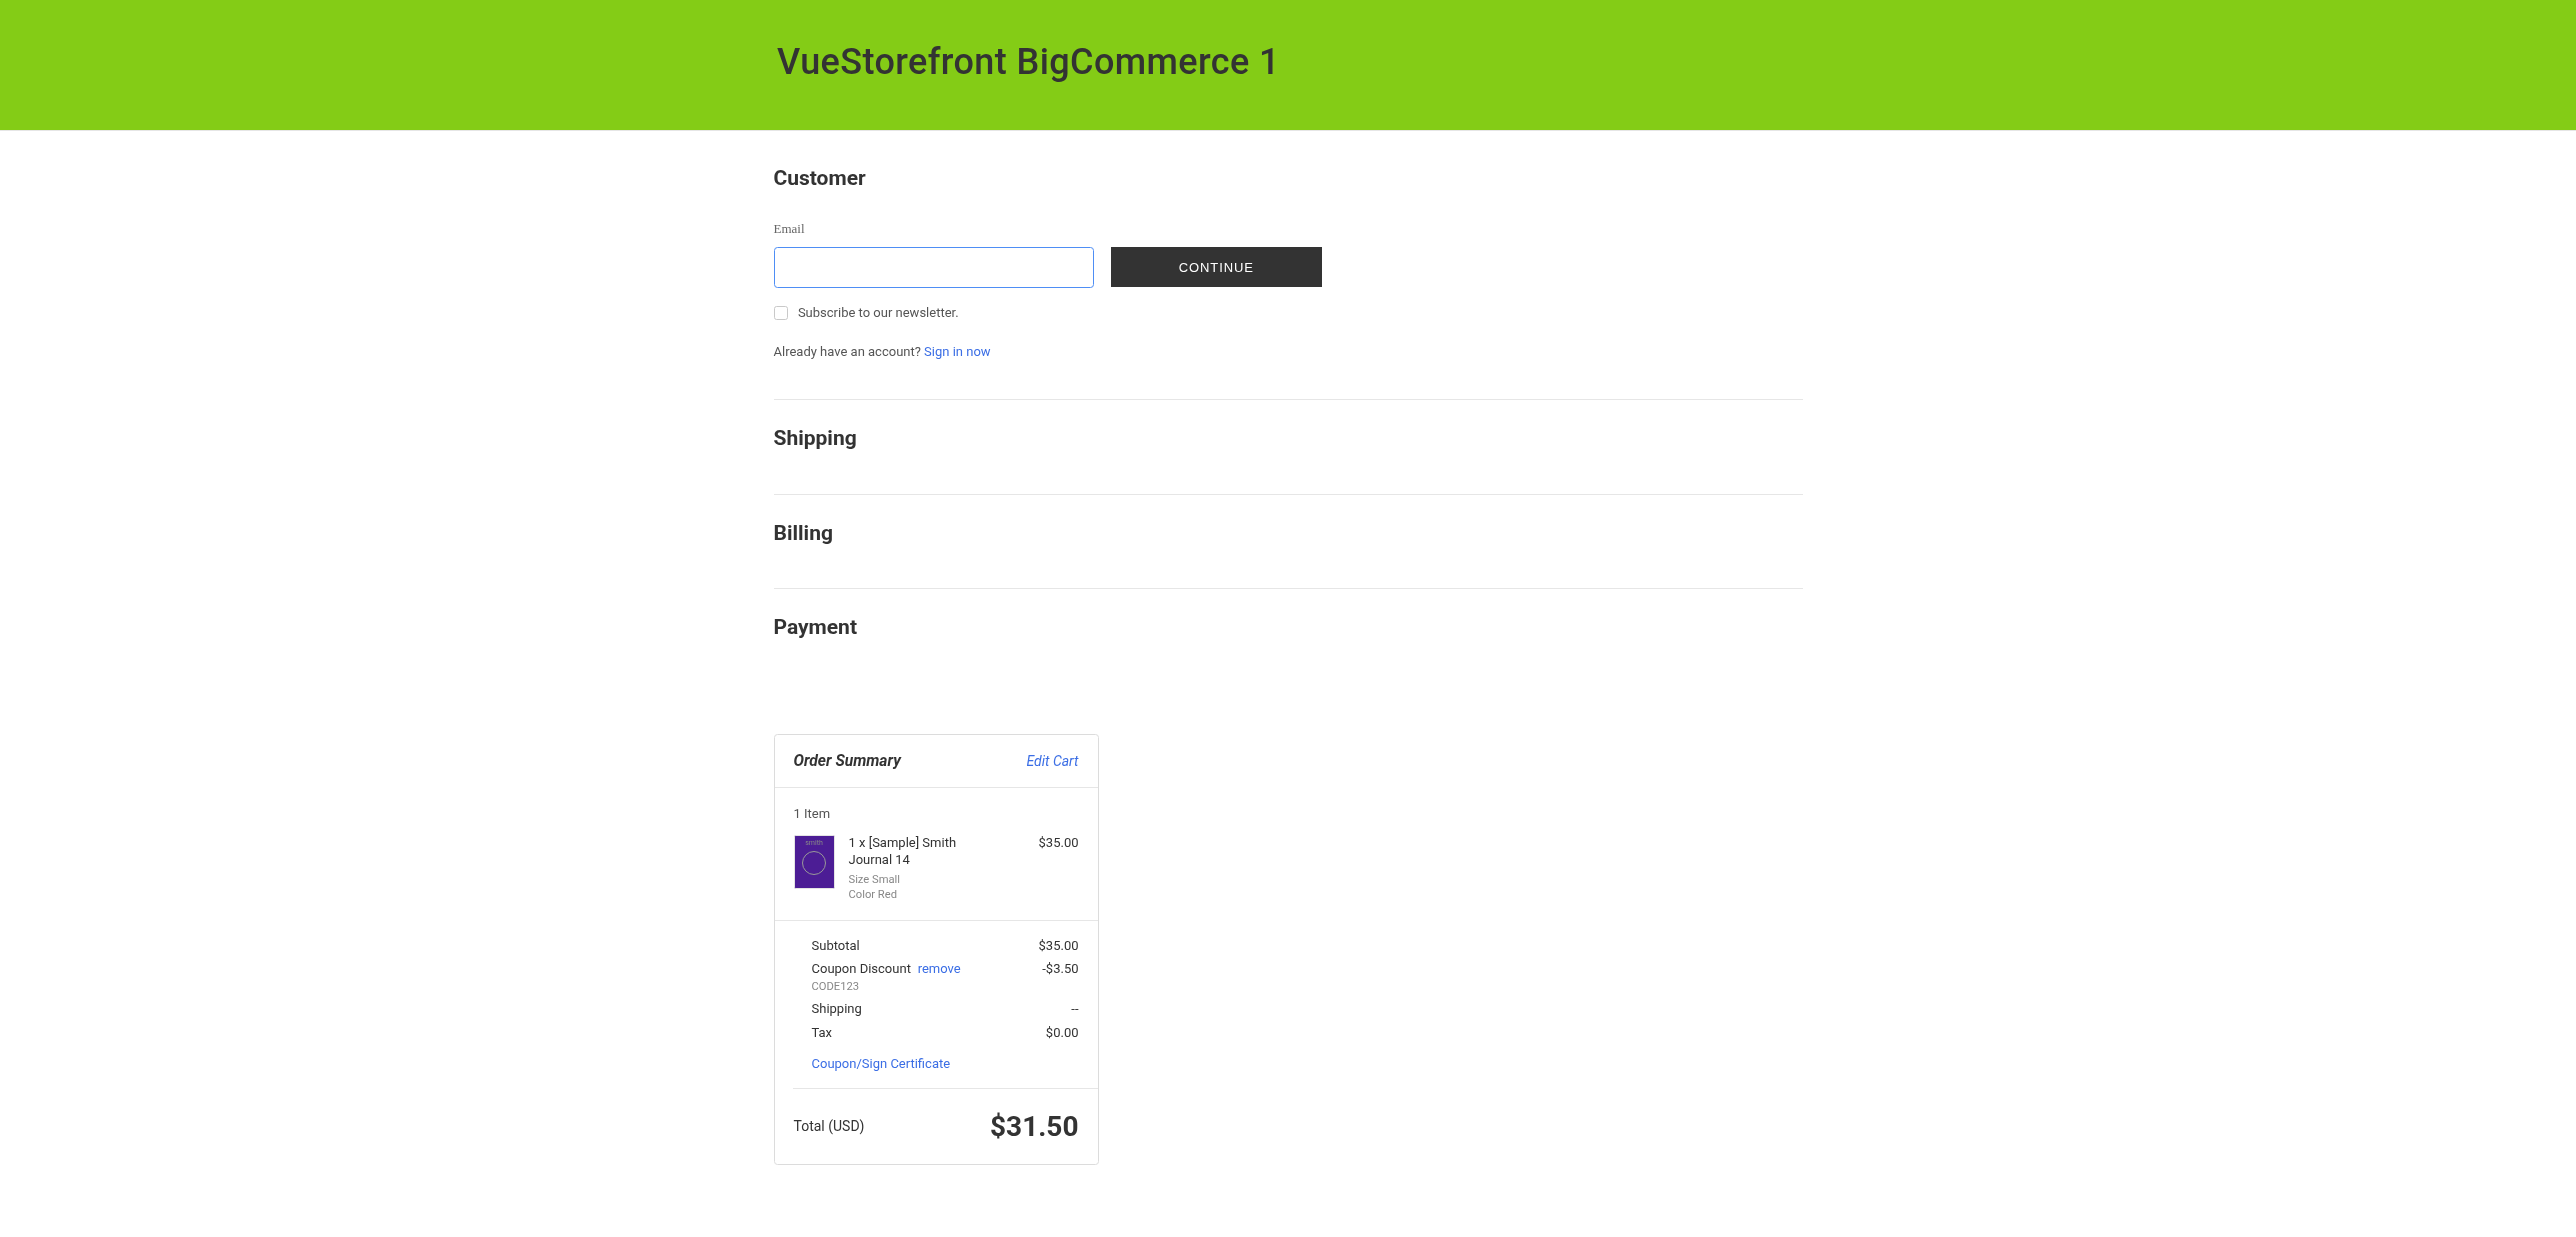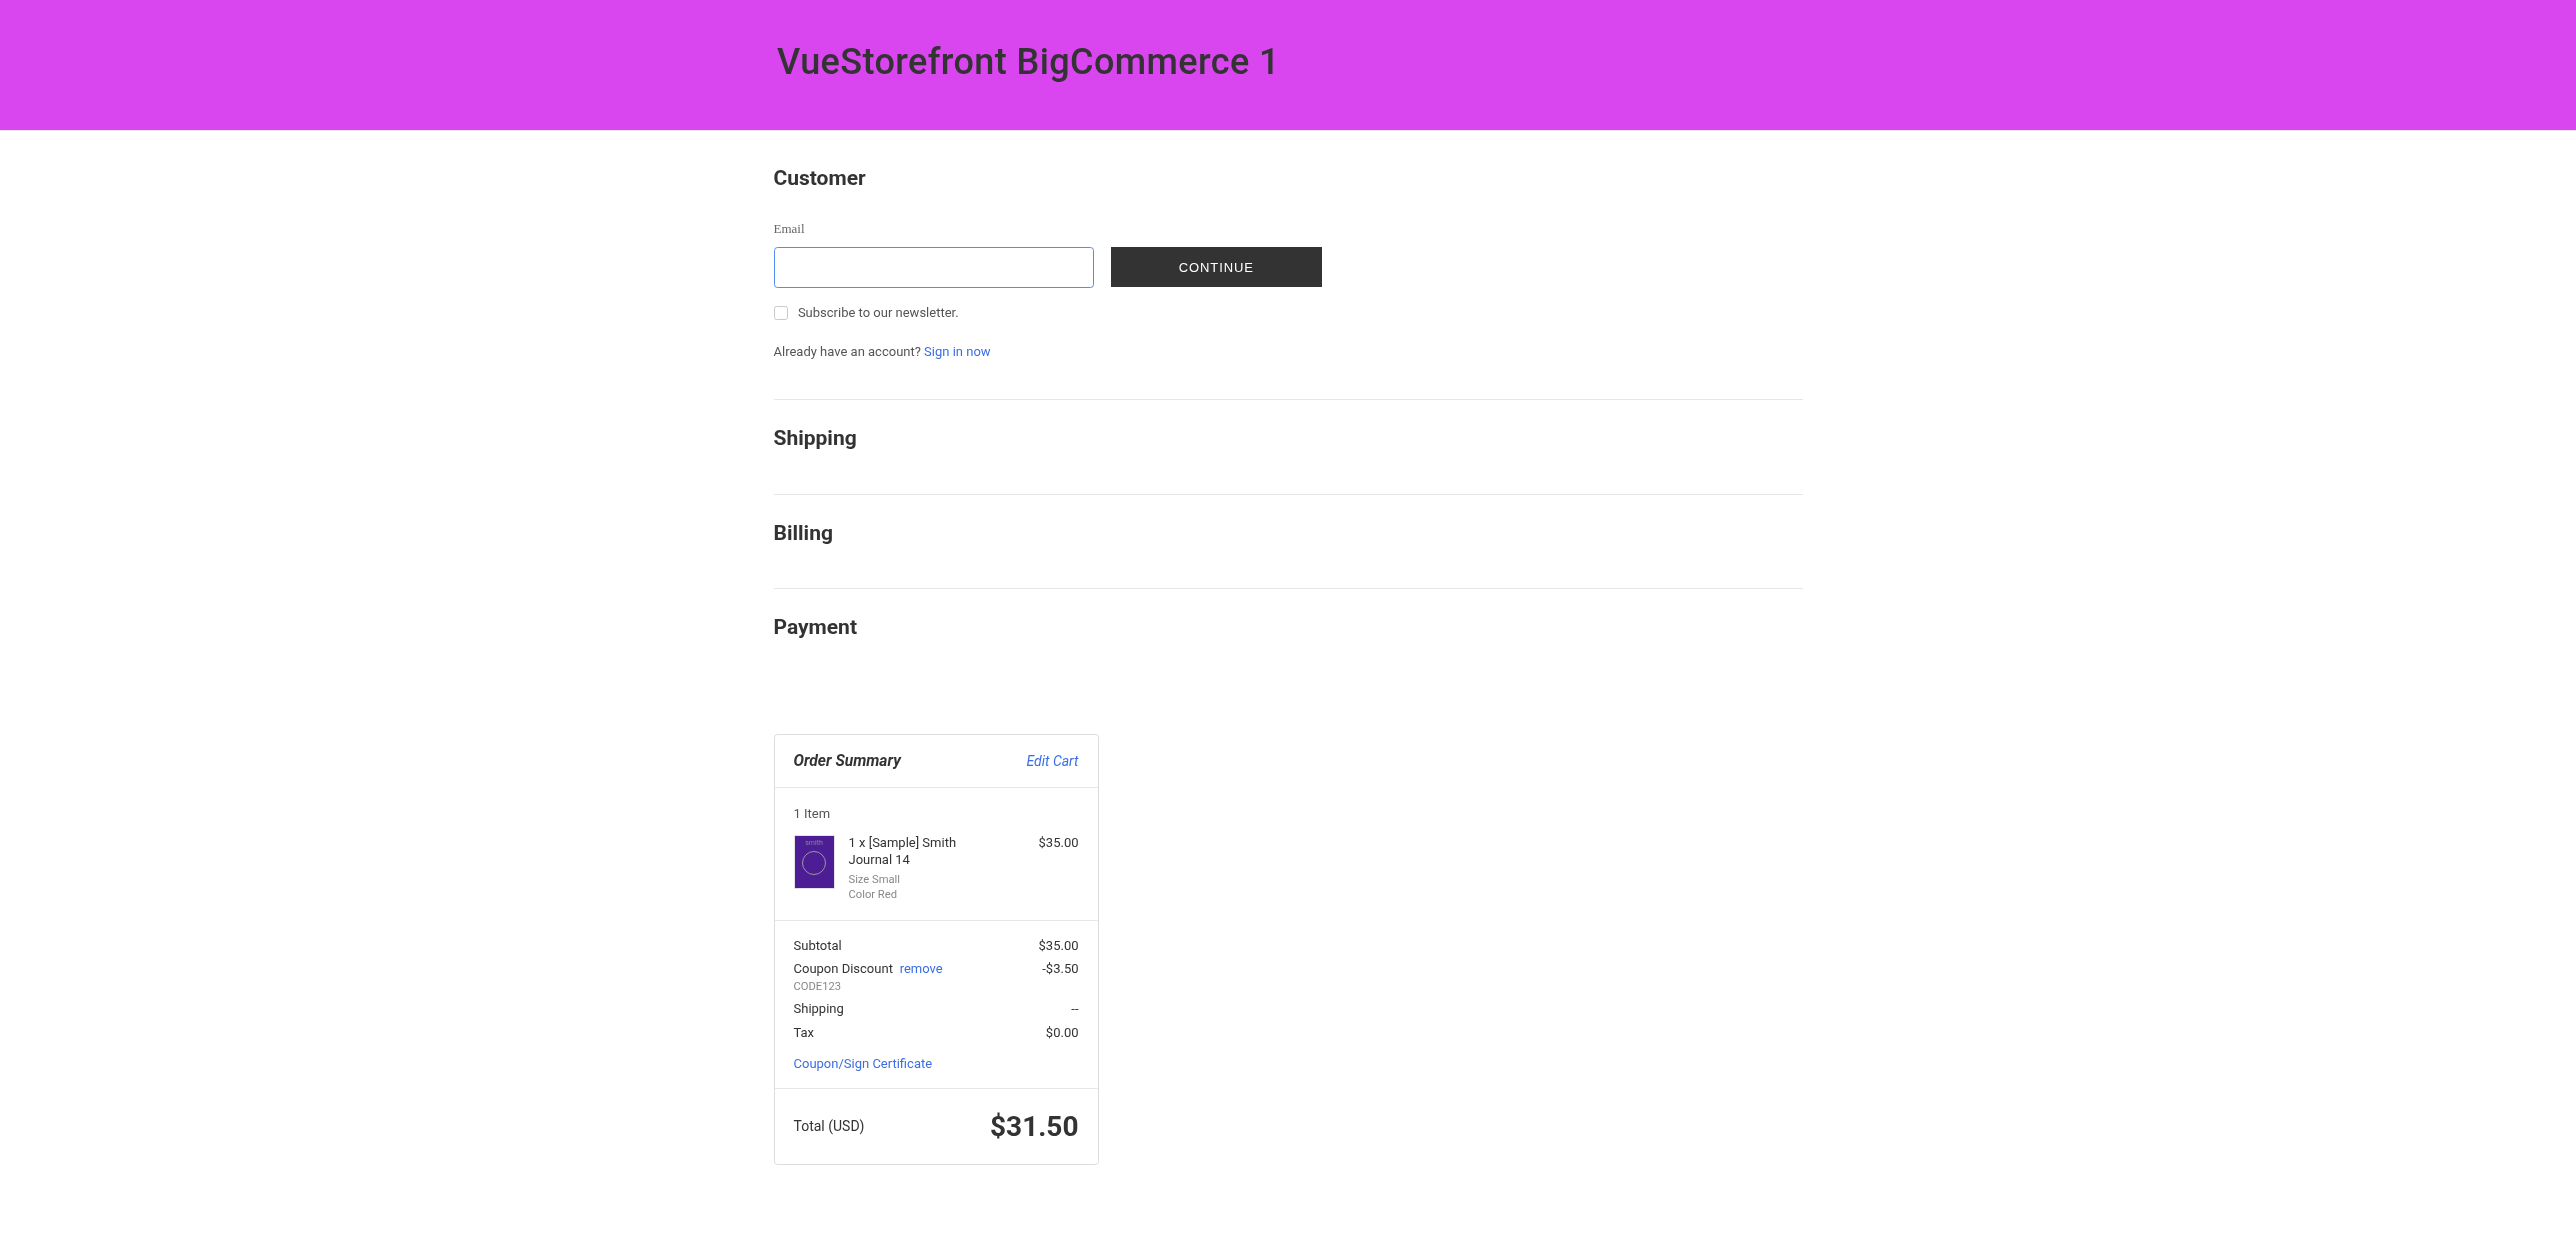--- a/index.html
+++ b/index.html
@@ -3,21 +3,21 @@
 <meta charset="utf-8">
 <style>
   * { box-sizing: border-box; margin: 0; padding: 0; }
   html, body { width: 100%; }
   body {
     font-family: -apple-system, BlinkMacSystemFont, "Segoe UI", Roboto, "Helvetica Neue", Arial, sans-serif;
     background: #ffffff;
     color: #333;
   }
   .header-bar {
-    background: #d946ef;
+    background: #84cc16;
     border-bottom: 0.9px solid #e6e6e6;
     padding: 41px 0 47px 0;
   }
   .container {
     width: 1029px;
     margin: 0 auto;
   }
   .site-title {
     font-size: 36px;
     font-weight: 500;
@@ -145,20 +145,21 @@
     margin-top:3.5px;
   }
   .item-main { flex: 1; display:flex; justify-content:space-between; }
   .item-name { font-size: 13px; color: #333; line-height: 1.3; max-width: 130px;}
   .item-attrs { font-size: 11.2px; color: #888; margin-top: 3.5px; line-height:1.35;}
   .item-price { font-size: 13px; color: #333; white-space: nowrap; }
 
   .totals {
     padding: 17.3px 19px;
     border-bottom: 0.9px solid #e6e6e6;
+    margin-left: 18px;
   }
   .total-line {
     display: flex;
     justify-content: space-between;
     font-size: 13px;
     color: #333;
     margin-bottom: 8.6px;
   }
   .total-line:last-child { margin-bottom: 0; }
   .coupon-code { font-size: 11.2px; color: #888; margin-top: -5.2px; margin-bottom: 8.6px;}

